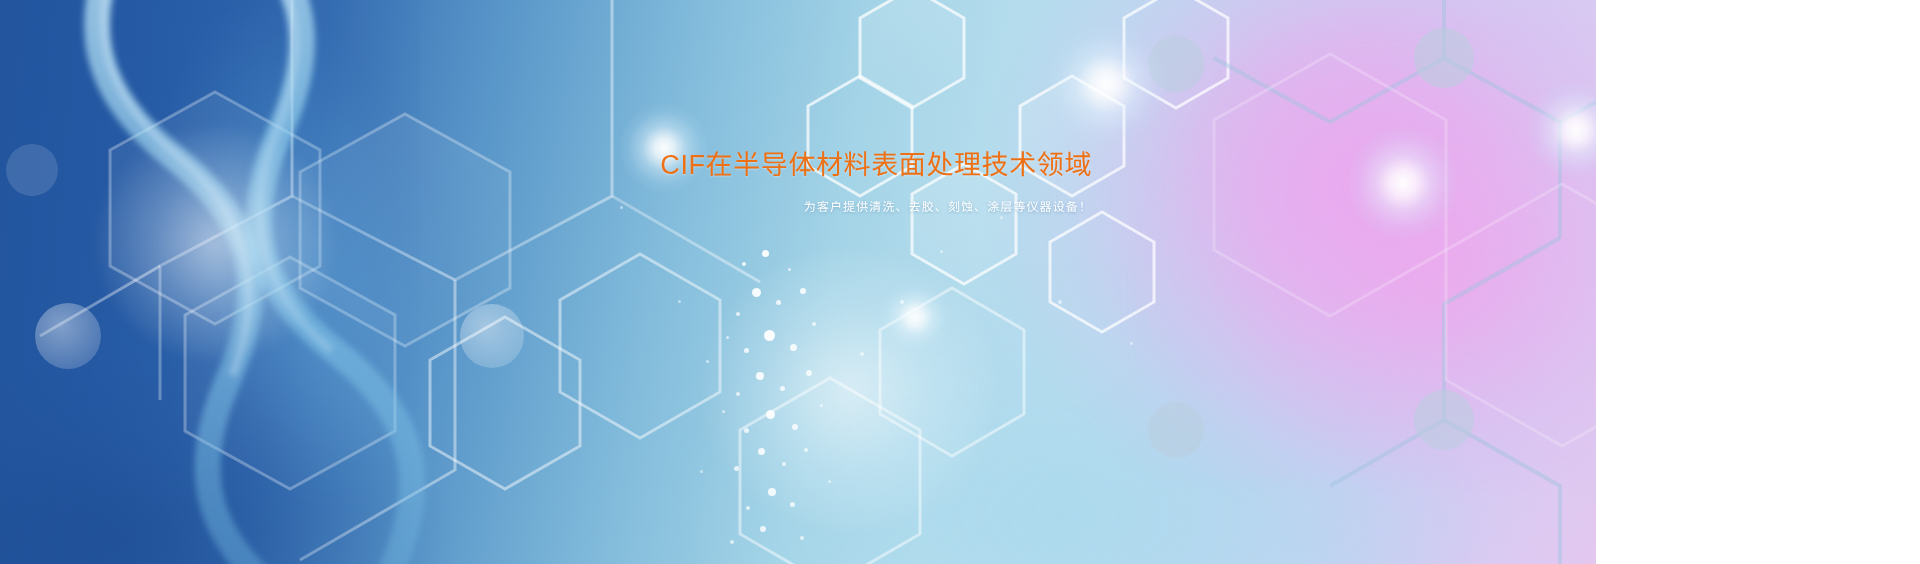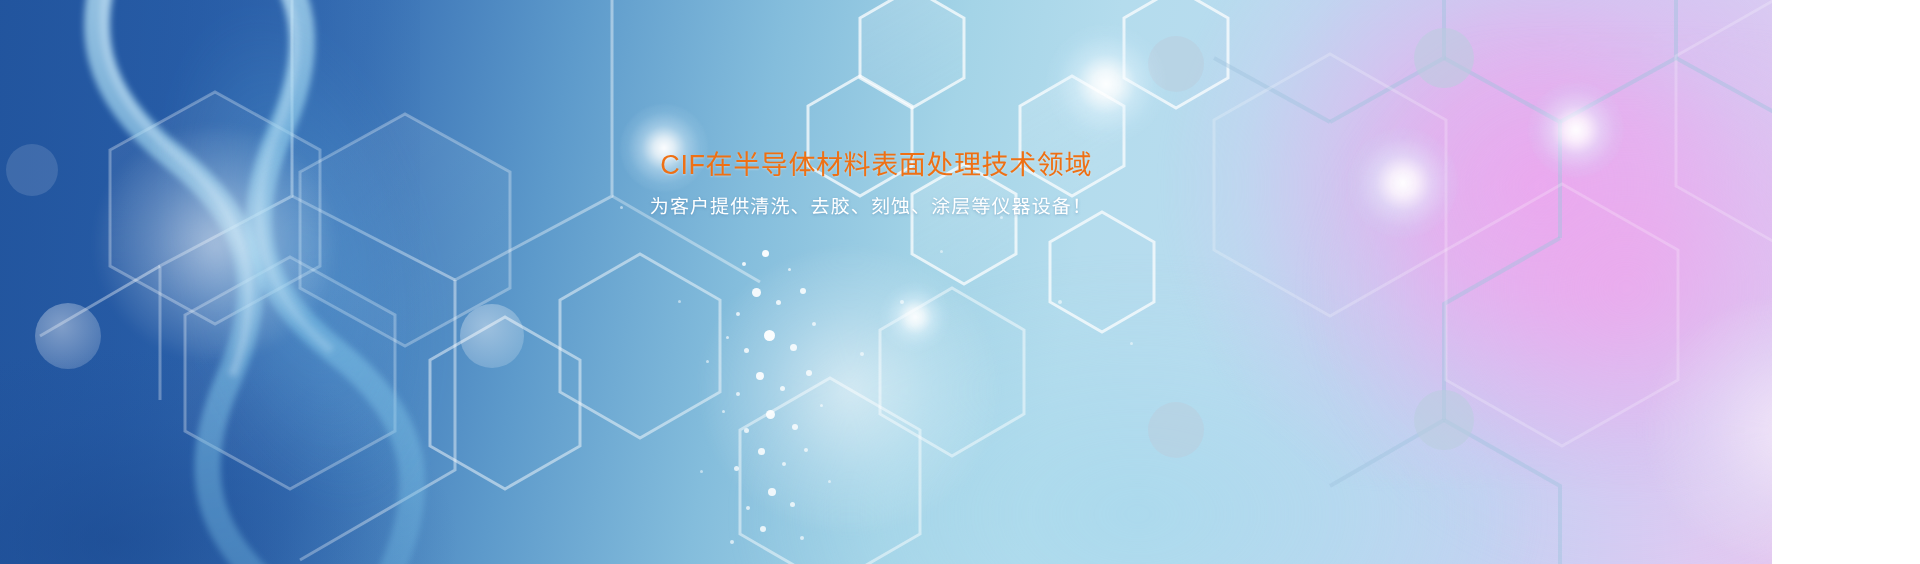--- a/index.html
+++ b/index.html
@@ -8,21 +8,21 @@
     padding: 0;
     background: #ffffff;
   }
   body {
     font-family: "Liberation Sans", "DejaVu Sans", sans-serif;
   }
 
   
   .banner {
     position: relative;
-    width: 1772px;
+    width: 1596px;
     height: 564px;
     overflow: hidden;
     background: #2e62ab;
   }
 
   
   .bg-base {
     position: absolute;
     inset: 0;
     background:
@@ -174,21 +174,21 @@
     font-size: 27px;
     line-height: 34px;
     font-weight: 400;
     color: #ee7014;
     letter-spacing: 0.6px;
     white-space: nowrap;
     text-shadow: 0 1px 2px rgba(255,255,255,0.35);
   }
   .subline {
     margin: 14px 0 0 0;
-    font-size: 19px;
+    font-size: 12px;
     line-height: 22px;
     font-weight: 400;
     color: #ffffff;
     letter-spacing: 1.1px;
     white-space: nowrap;
     text-shadow: 0 1px 3px rgba(70,120,165,0.45);
   }
 </style>
 </head>
 <body>

